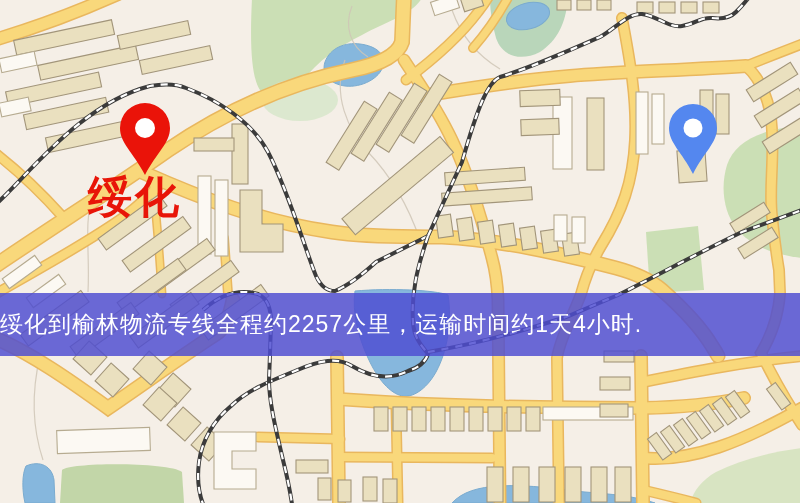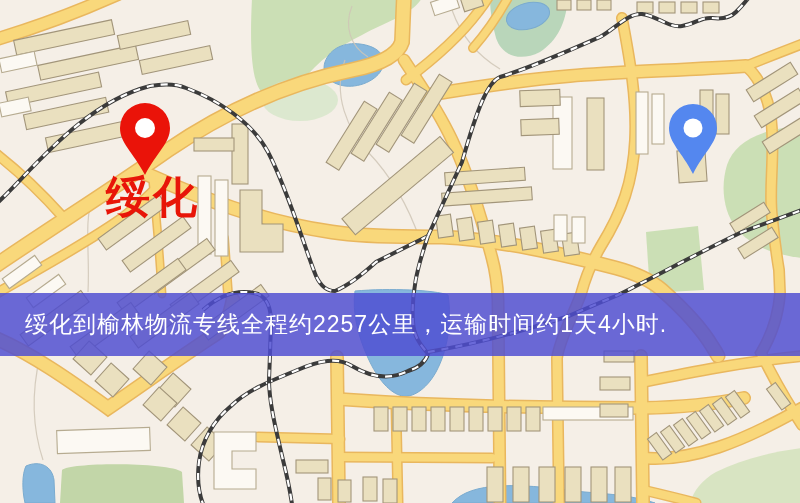--- a/index.html
+++ b/index.html
@@ -17,26 +17,26 @@
   .contour{fill:none;stroke:#cfc6b6;stroke-width:1.2;opacity:.85}
   .rc{fill:none;stroke:#e9b75e;stroke-linecap:round}
   .rf{fill:none;stroke:#f9d87b;stroke-linecap:round}
   .bld{fill:#eae0bf;stroke:#a2957a;stroke-width:1.1}
   .bldw{fill:#fcf9f3;stroke:#b6ab90;stroke-width:1.1}
   .rlb{fill:none;stroke:#3b3b3b;stroke-width:4}
   .rlw{fill:none;stroke:#ffffff;stroke-width:2.2;stroke-dasharray:7 7}
 
   .city-label{position:absolute;font-family:"Liberation Serif",serif;font-weight:bold;
               font-size:44px;letter-spacing:3px;line-height:1;white-space:nowrap;}
-  .city-label.origin{left:88px;top:176px;color:#e81508;margin-left:18px;}
+  .city-label.origin{left:88px;top:176px;color:#e81508;}
   .city-label.destination{left:641px;top:178px;color:#2823d2;}
 
   .banner{position:absolute;left:0;top:293px;width:800px;height:63px;
           background:rgba(79,77,210,0.84);color:#ffffff;font-size:23px;
-          line-height:63px;padding-left:25px;box-sizing:border-box;
+          line-height:63px;box-sizing:border-box;
           letter-spacing:1px;white-space:nowrap;}
 </style>
 </head>
 <body>
 
 <div class="viewport">
 
   <svg class="map-svg" width="800" height="503" viewBox="0 0 800 503">
     <defs>
       <path id="r1" d="M-8,268 C60,222 120,184 168,150 C230,108 292,82 352,70 Q396,61 402,42 L404,-6"></path>

